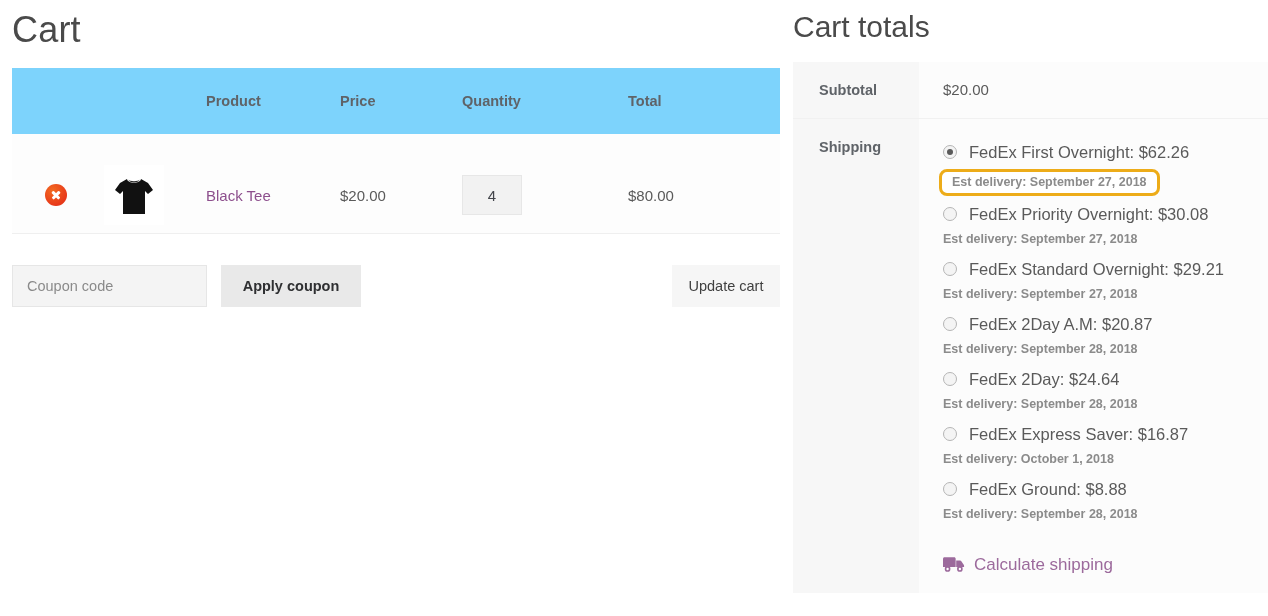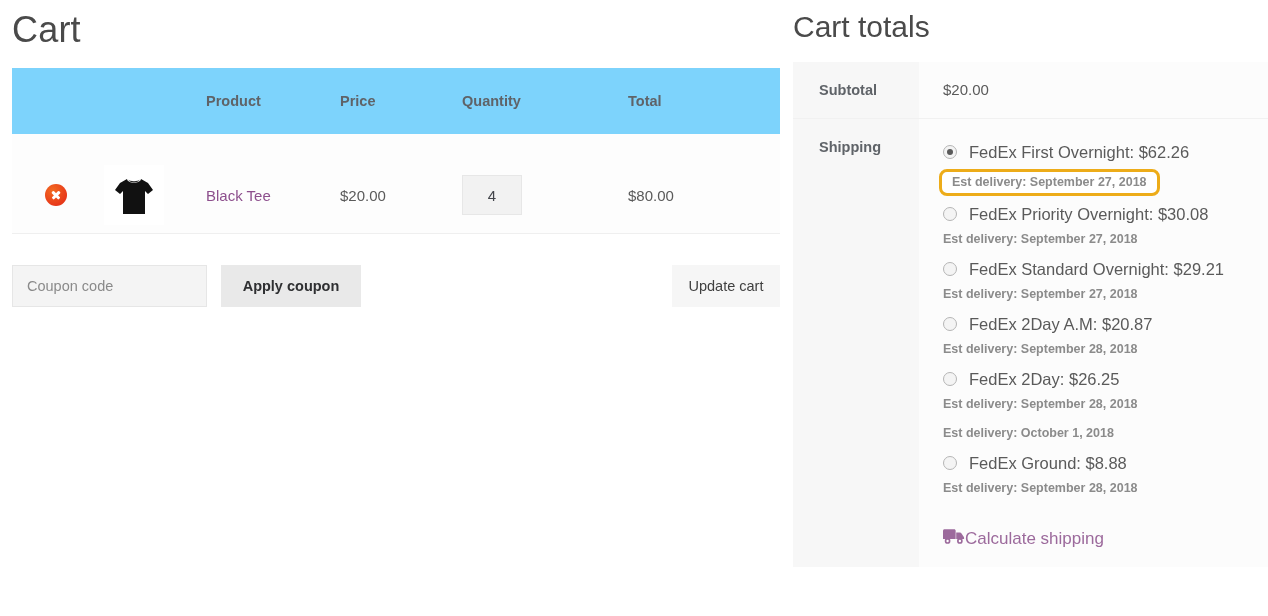--- a/index.html
+++ b/index.html
@@ -144,21 +144,21 @@
   .est {
     font-size: 12.5px; font-weight: bold; color: #8b8b8b;
     margin: 5px 0 8px 0; display: inline-block;
   }
   .est.highlight {
     border: 3px solid #edac19; border-radius: 8px;
     background: #ffffff; padding: 3px 10px 4px 10px;
     margin: 4px 0 3px -4px;
   }
   .calc-ship {
-    display: flex; gap: 0;
+    display: flex; align-items: center; gap: 9px;
     margin-top: 26px; cursor: pointer;
   }
   .truck-icon { flex: 0 0 22px; width: 22px; height: 16px; display: block; }
   .calc-label { font-size: 17px; color: #9c6a9c; }
 </style>
 </head>
 <body>
 
 <div class="page">
 
@@ -252,25 +252,29 @@
               <li class="ship-item">
                 <label class="ship-opt">
                   <span class="radio"></span>
                   <span class="ship-label">FedEx 2Day A.M: $20.87</span>
                 </label>
                 <div><span class="est">Est delivery: September 28, 2018</span></div>
               </li>
               <li class="ship-item">
                 <label class="ship-opt">
                   <span class="radio"></span>
-                  <span class="ship-label">FedEx 2Day: $26.25</span>
+                  <span class="ship-label">FedEx 2Day: $24.64</span>
                 </label>
                 <div><span class="est">Est delivery: September 28, 2018</span></div>
               </li>
               <li class="ship-item">
+                <label class="ship-opt">
+                  <span class="radio"></span>
+                  <span class="ship-label">FedEx Express Saver: $16.87</span>
+                </label>
                 <div><span class="est">Est delivery: October 1, 2018</span></div>
               </li>
               <li class="ship-item">
                 <label class="ship-opt">
                   <span class="radio"></span>
                   <span class="ship-label">FedEx Ground: $8.88</span>
                 </label>
                 <div><span class="est">Est delivery: September 28, 2018</span></div>
               </li>
             </ul>

